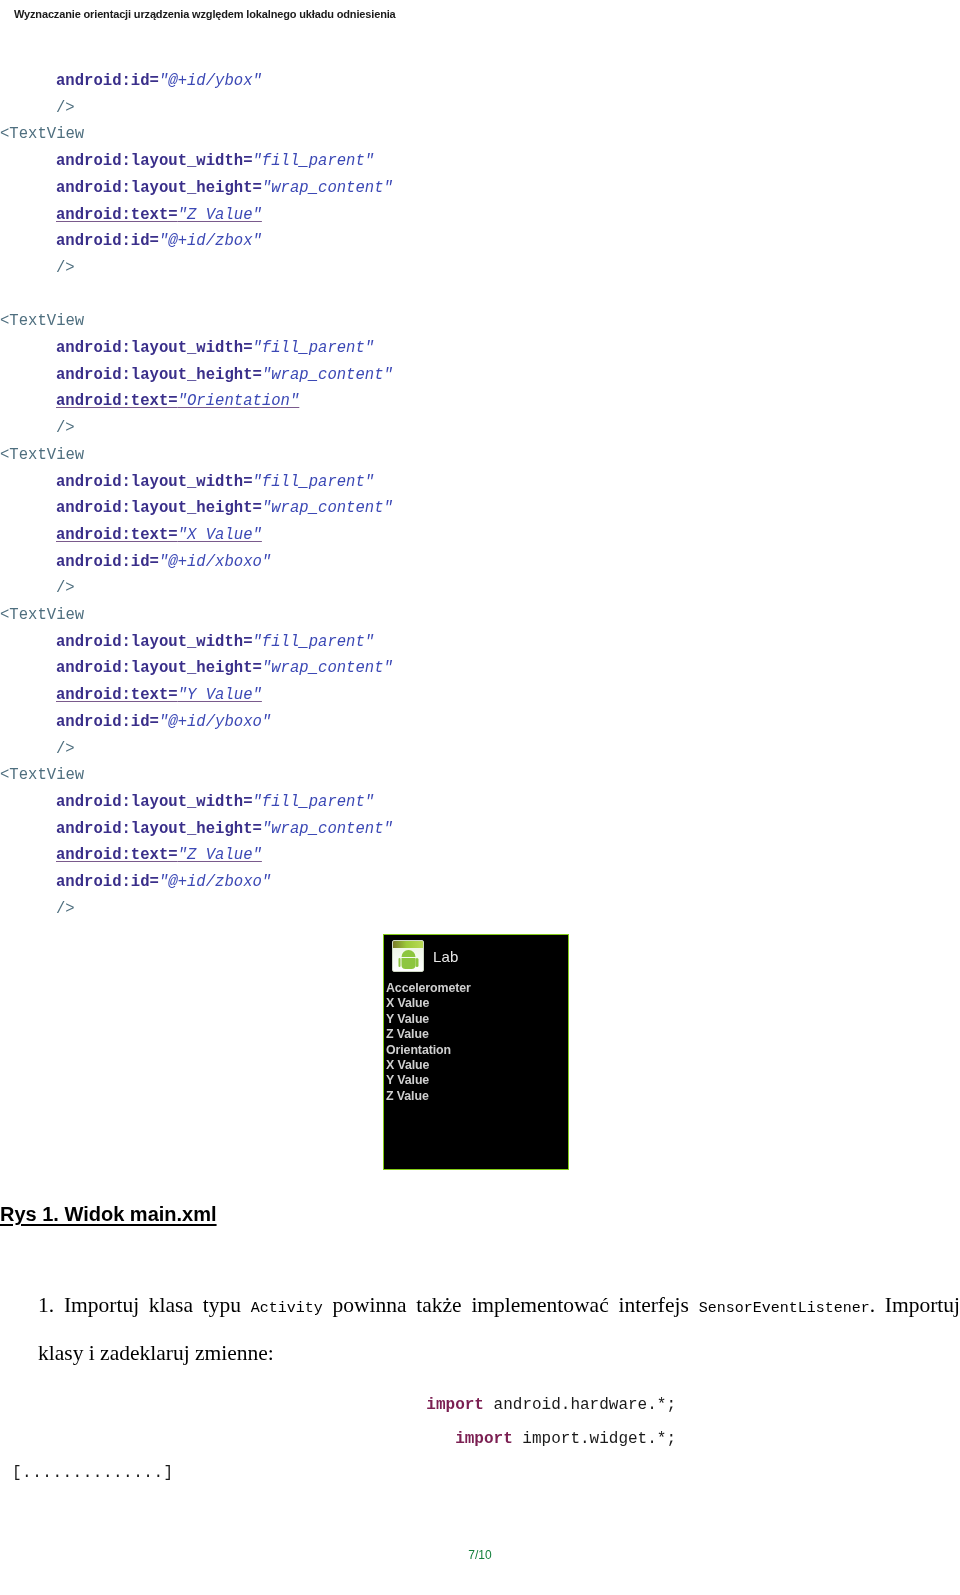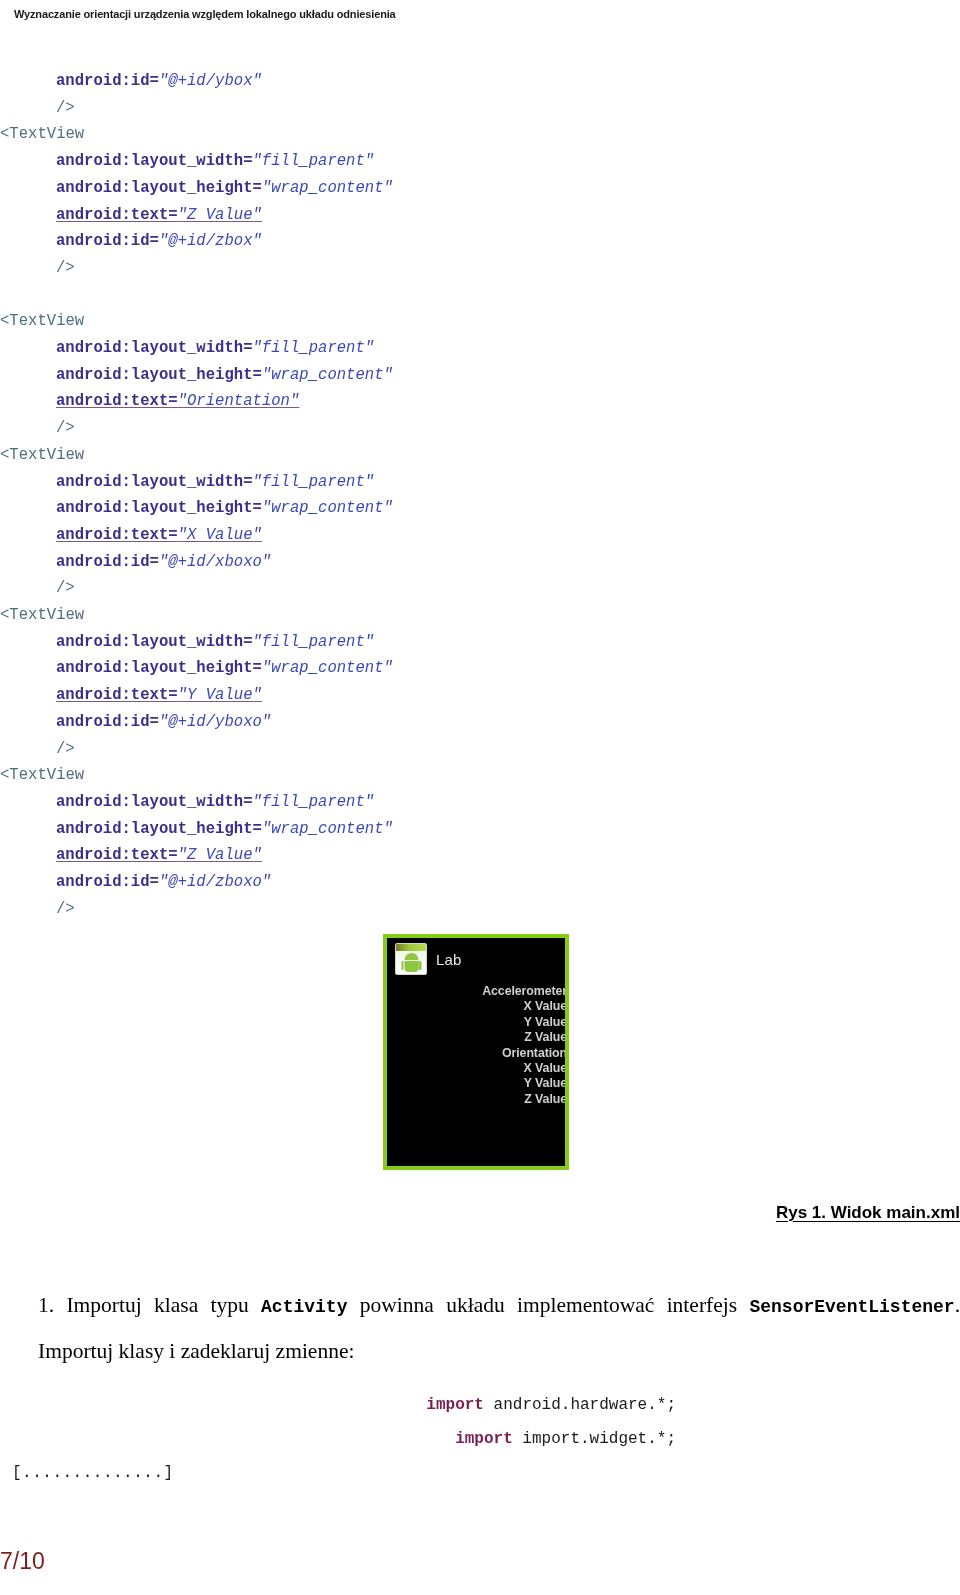--- a/index.html
+++ b/index.html
@@ -60,24 +60,23 @@
     position: absolute;
     left: 383px;
     top: 934px;
     width: 186px;
     height: 236px;
   }
   #emulator-frame {
     position: absolute;
     inset: 0;
     background: #000000;
-    border: 4px solid #84cc16;
+    border: 1px solid #84cc16;
     box-sizing: border-box;
     overflow: hidden;
-    text-align: right;
   }
   #emulator-titlebar {
     position: absolute;
     left: 0; top: 0;
     width: 100%;
     height: 42px;
     display: flex;
     align-items: center;
     padding-left: 8px;
     box-sizing: border-box;
@@ -152,23 +151,23 @@
     white-space: nowrap;
     font-weight: bold;
   }
 
   
   #figure-caption {
     position: absolute;
     left: 0;
     top: 1203px;
     width: 960px;
-    text-align: right;
-    font-family: "Liberation Sans", sans-serif;
-    font-size: 17px;
+    text-align: left;
+    font-family: "Liberation Sans", sans-serif;
+    font-size: 20px;
     font-weight: bold;
   }
   #figure-caption span.cap-text {
     text-decoration: underline;
     text-underline-offset: 3px;
   }
 
   
   #numbered-item {
     position: absolute;
@@ -183,22 +182,22 @@
     text-align: justify;
     text-align-last: left;
     text-justify: inter-word;
   }
   #numbered-item .marker {
     display: inline;
     font-family: "Liberation Serif", serif;
   }
   .mono-b {
     font-family: "Liberation Mono", monospace;
-    font-weight: bold;
-    font-size: 18px;
+    font-weight: normal;
+    font-size: 15px;
     margin-top: 41px;
   }
 
   
   #import-block {
     position: absolute;
     left: 76px;
     top: 1388px;
     width: 600px;
     font-family: "Liberation Mono", monospace;
@@ -222,24 +221,24 @@
     color: #1a1a1a;
     letter-spacing: 0.5px;
   }
 
   
   #page-number {
     position: absolute;
     left: 0;
     top: 1548px;
     width: 960px;
-    text-align: left;
-    font-family: "Liberation Sans", sans-serif;
-    font-size: 23px;
-    color: #7f1d1d;
+    text-align: center;
+    font-family: "Liberation Sans", sans-serif;
+    font-size: 12px;
+    color: #15803d;
   }
 </style>
 </head>
 <body>
 
 <div id="doc-header">Wyznaczanie orientacji urządzenia względem lokalnego układu odniesienia</div>
 
 <div id="xml-code"><span class="cl"><span class="ind i1"></span><span class="attr">android:id=</span><span class="val">"@+id/ybox"</span></span><span class="cl"><span class="ind i1"></span><span class="tag">/&gt;</span></span><span class="cl"><span class="ind i0"></span><span class="tag">&lt;TextView</span></span><span class="cl"><span class="ind i1"></span><span class="attr">android:layout_width=</span><span class="val">"fill_parent"</span></span><span class="cl"><span class="ind i1"></span><span class="attr">android:layout_height=</span><span class="val">"wrap_content"</span></span><span class="cl underline-row"><span class="ind i1"></span><span class="attr">android:text=</span><span class="val">"Z Value"</span></span><span class="cl"><span class="ind i1"></span><span class="attr">android:id=</span><span class="val">"@+id/zbox"</span></span><span class="cl"><span class="ind i1"></span><span class="tag">/&gt;</span></span><span class="cl">&nbsp;</span><span class="cl"><span class="ind i0"></span><span class="tag">&lt;TextView</span></span><span class="cl"><span class="ind i1"></span><span class="attr">android:layout_width=</span><span class="val">"fill_parent"</span></span><span class="cl"><span class="ind i1"></span><span class="attr">android:layout_height=</span><span class="val">"wrap_content"</span></span><span class="cl underline-row"><span class="ind i1"></span><span class="attr">android:text=</span><span class="val">"Orientation"</span></span><span class="cl"><span class="ind i1"></span><span class="tag">/&gt;</span></span><span class="cl"><span class="ind i0"></span><span class="tag">&lt;TextView</span></span><span class="cl"><span class="ind i1"></span><span class="attr">android:layout_width=</span><span class="val">"fill_parent"</span></span><span class="cl"><span class="ind i1"></span><span class="attr">android:layout_height=</span><span class="val">"wrap_content"</span></span><span class="cl underline-row"><span class="ind i1"></span><span class="attr">android:text=</span><span class="val">"X Value"</span></span><span class="cl"><span class="ind i1"></span><span class="attr">android:id=</span><span class="val">"@+id/xboxo"</span></span><span class="cl"><span class="ind i1"></span><span class="tag">/&gt;</span></span><span class="cl"><span class="ind i0"></span><span class="tag">&lt;TextView</span></span><span class="cl"><span class="ind i1"></span><span class="attr">android:layout_width=</span><span class="val">"fill_parent"</span></span><span class="cl"><span class="ind i1"></span><span class="attr">android:layout_height=</span><span class="val">"wrap_content"</span></span><span class="cl underline-row"><span class="ind i1"></span><span class="attr">android:text=</span><span class="val">"Y Value"</span></span><span class="cl"><span class="ind i1"></span><span class="attr">android:id=</span><span class="val">"@+id/yboxo"</span></span><span class="cl"><span class="ind i1"></span><span class="tag">/&gt;</span></span><span class="cl"><span class="ind i0"></span><span class="tag">&lt;TextView</span></span><span class="cl"><span class="ind i1"></span><span class="attr">android:layout_width=</span><span class="val">"fill_parent"</span></span><span class="cl"><span class="ind i1"></span><span class="attr">android:layout_height=</span><span class="val">"wrap_content"</span></span><span class="cl underline-row"><span class="ind i1"></span><span class="attr">android:text=</span><span class="val">"Z Value"</span></span><span class="cl"><span class="ind i1"></span><span class="attr">android:id=</span><span class="val">"@+id/zboxo"</span></span><span class="cl"><span class="ind i1"></span><span class="tag">/&gt;</span></span></div>
 
 <div id="emulator-figure">
@@ -267,21 +266,21 @@
         <span class="row">X Value</span>
         <span class="row">Y Value</span>
         <span class="row">Z Value</span>
       </div>
   </div>
 </div>
 
 <div id="figure-caption"><span class="cap-text">Rys 1. Widok main.xml</span></div>
 
 <div id="numbered-item">
-  <div class="para"><span class="marker">1.</span>&nbsp;<span>Importuj klasa typu</span>&nbsp;<span class="mono-b">Activity</span>&nbsp;<span>powinna układu implementować interfejs</span>&nbsp;<span class="mono-b">SensorEventListener</span><span>. Importuj klasy i zadeklaruj zmienne:</span></div>
+  <div class="para"><span class="marker">1.</span>&nbsp;<span>Importuj klasa typu</span>&nbsp;<span class="mono-b">Activity</span>&nbsp;<span>powinna także implementować interfejs</span>&nbsp;<span class="mono-b">SensorEventListener</span><span>. Importuj klasy i zadeklaruj zmienne:</span></div>
 </div>
 
 <div id="import-block">
     <div><span class="kw">import</span><span class="plain"> android.hardware.*;</span></div>
     <div><span class="kw">import</span><span class="plain"> import.widget.*;</span></div>
   </div>
 
 <div id="ellipsis-line">[..............]</div>
 
 <div id="page-number">7/10</div>

